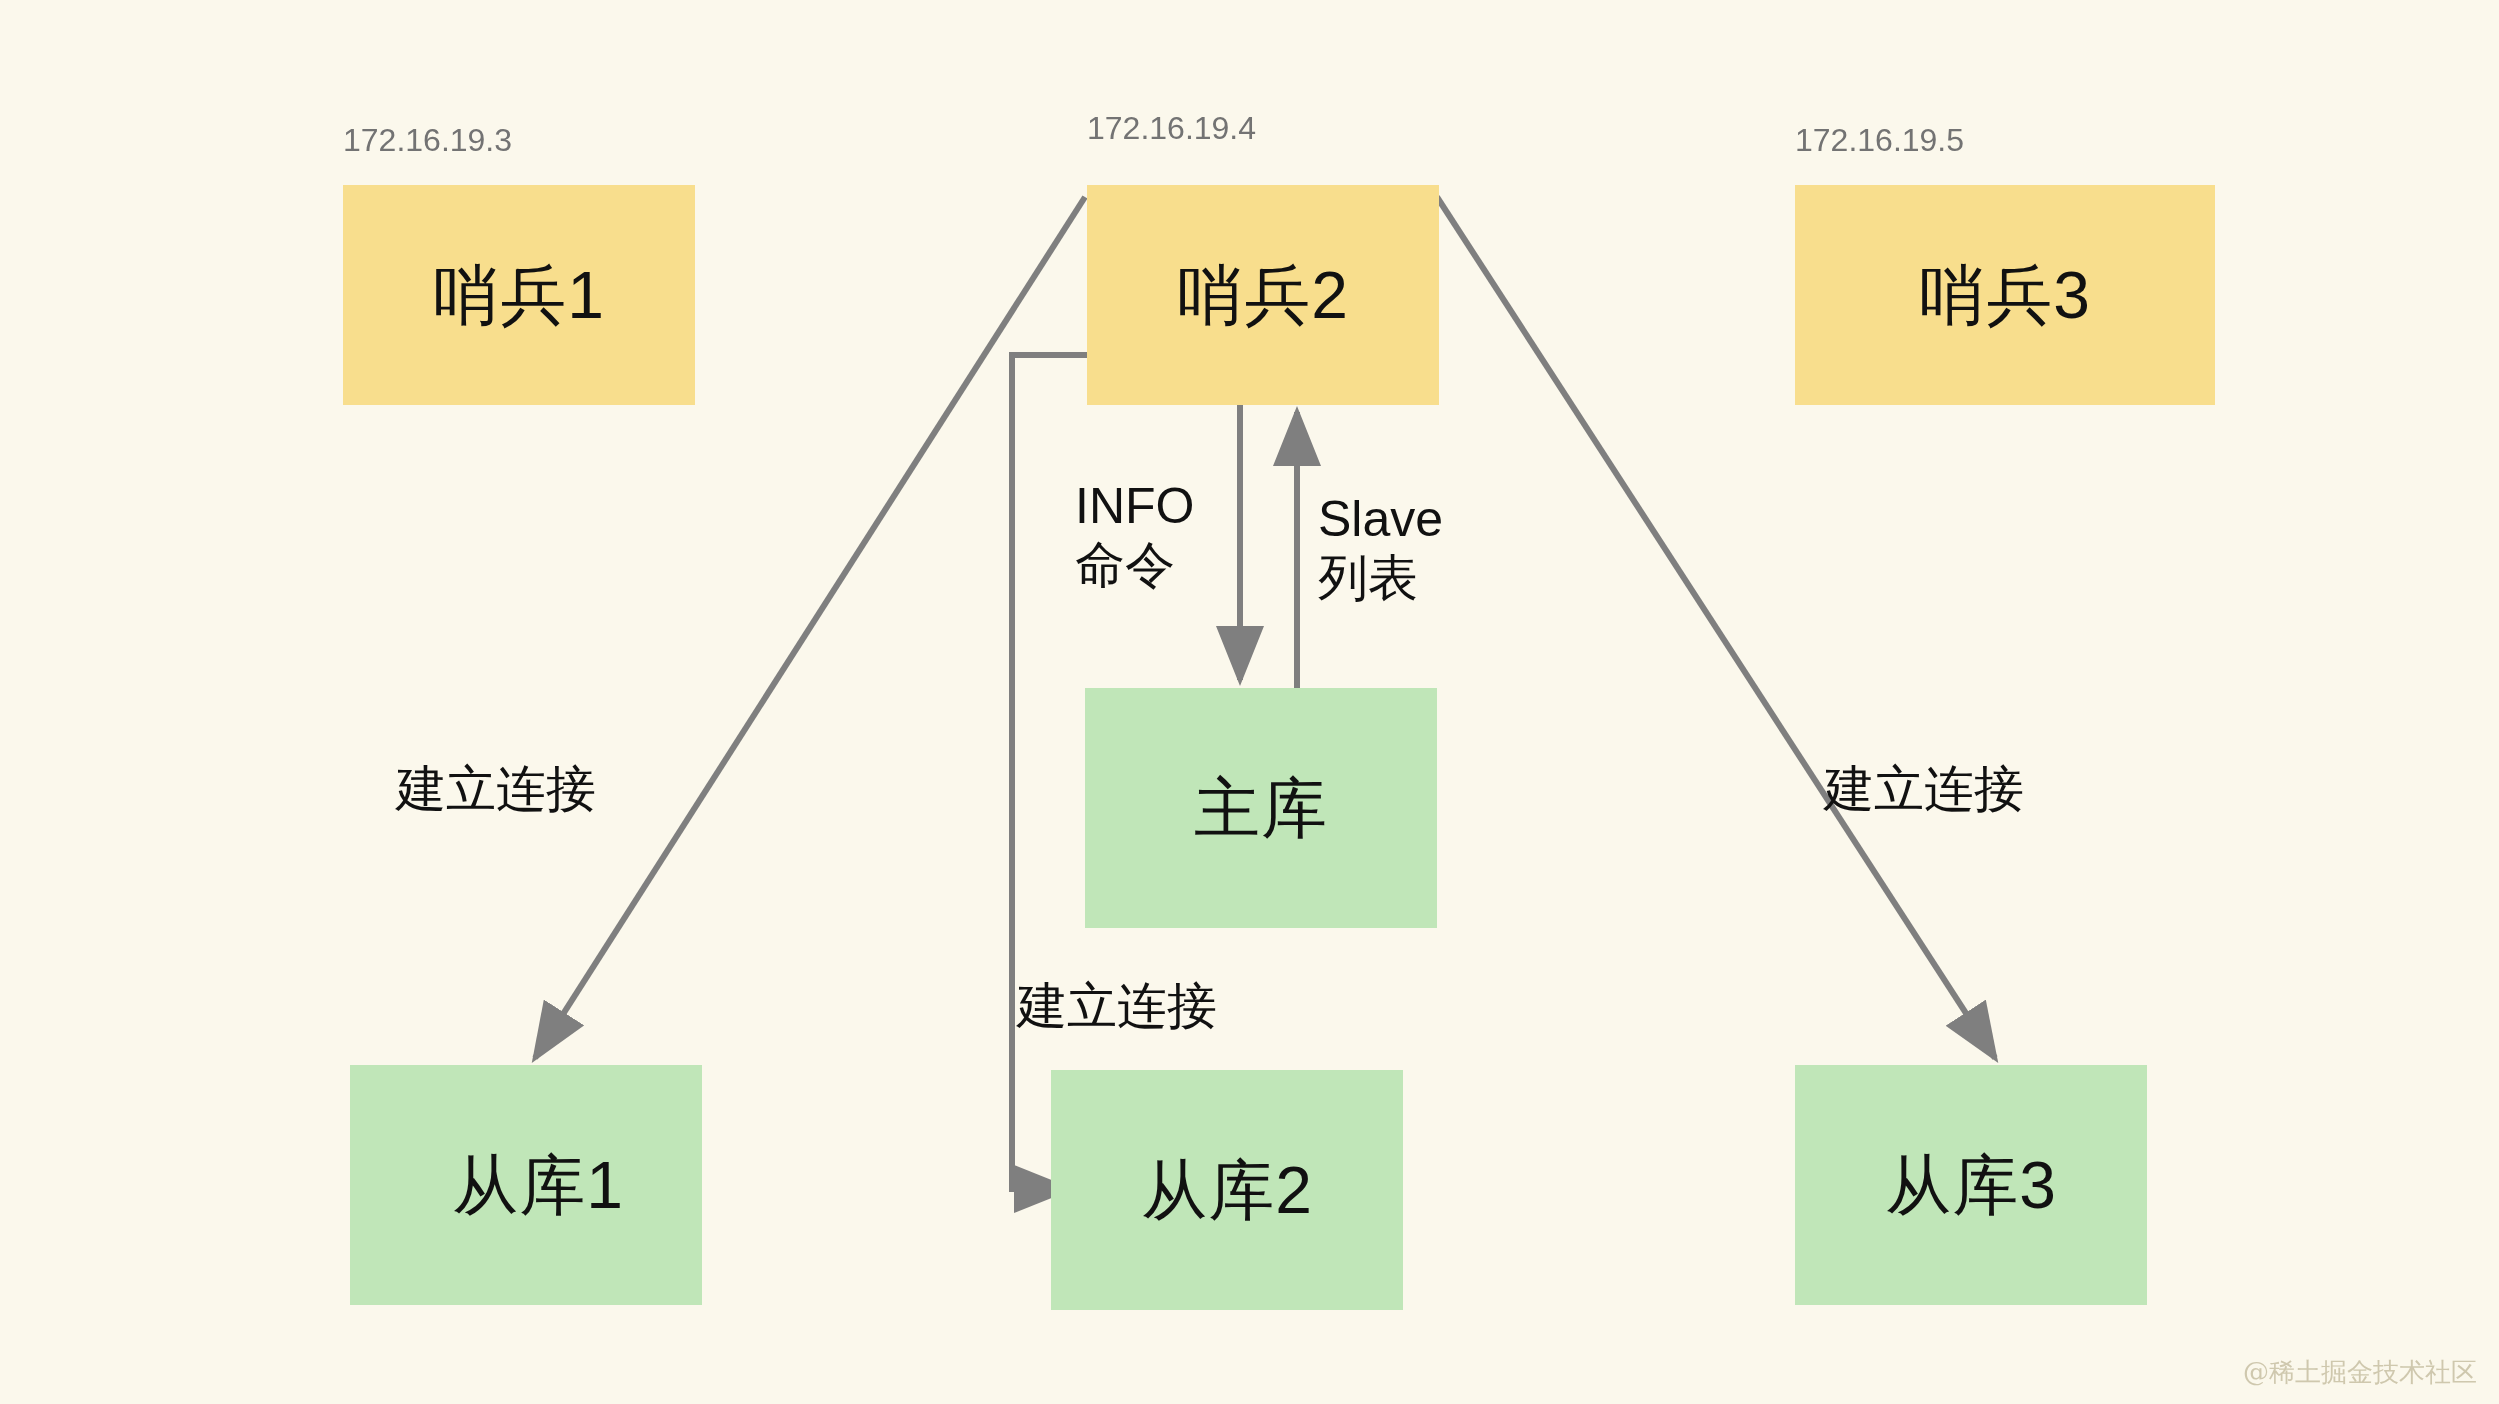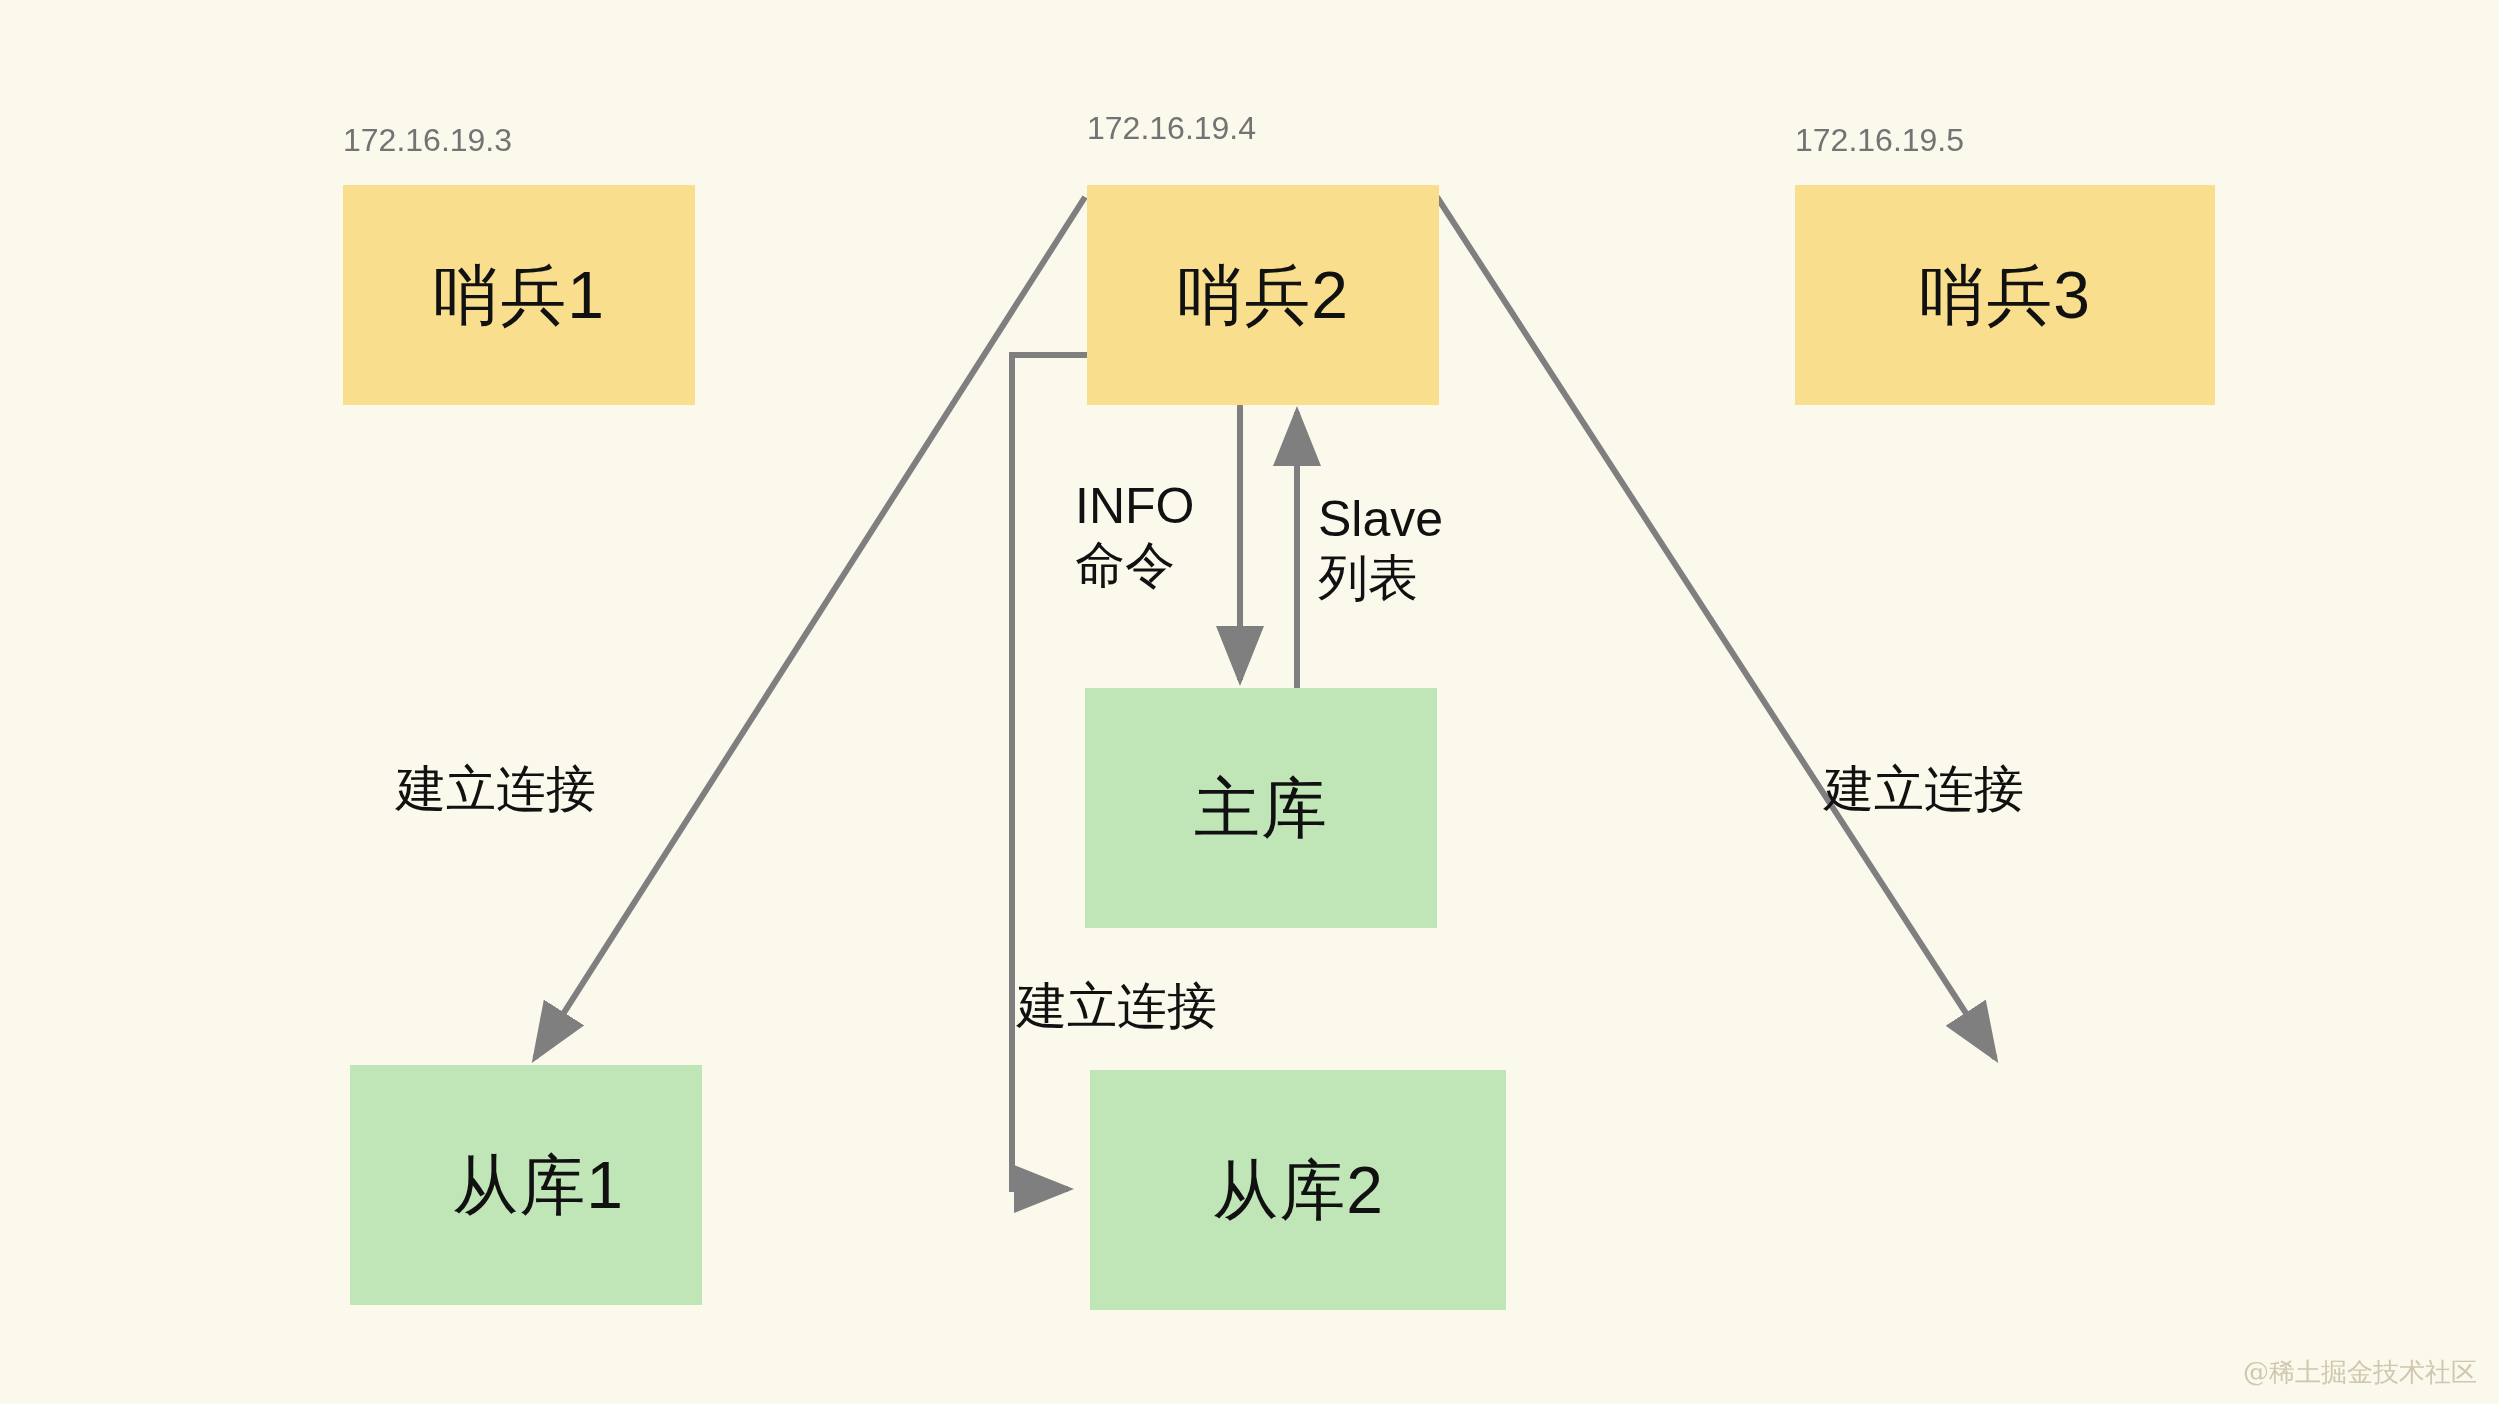--- a/index.html
+++ b/index.html
@@ -108,24 +108,27 @@
   </div>
 
   <div class="node db" style="left:1085px; top:688px; width:352px; height:240px;">
     <span>主库</span>
   </div>
 
   <div class="node db" style="left:350px; top:1065px; width:352px; height:240px;padding-left:24px;">
     <span>从库1</span>
   </div>
 
-  <div class="node db" style="left:1090px; top:1070px; width:416px; height:240px;">
+  <div class="node db" style="left:1051px; top:1070px; width:352px; height:240px;">
     <span>从库2</span>
   </div>
 
+  <div class="node db" style="left:1795px; top:1065px; width:352px; height:240px;">
+    <span>从库3</span>
+  </div>
 
   <div class="edge-label" style="left:1075px; top:477px;">INFO
 命令</div>
 
   <div class="edge-label" style="left:1318px; top:490px;">Slave
 列表</div>
 
   <div class="edge-label" style="left:396px; top:760px;">建立连接</div>
 
   <div class="edge-label" style="left:1017px; top:977px;">建立连接</div>

